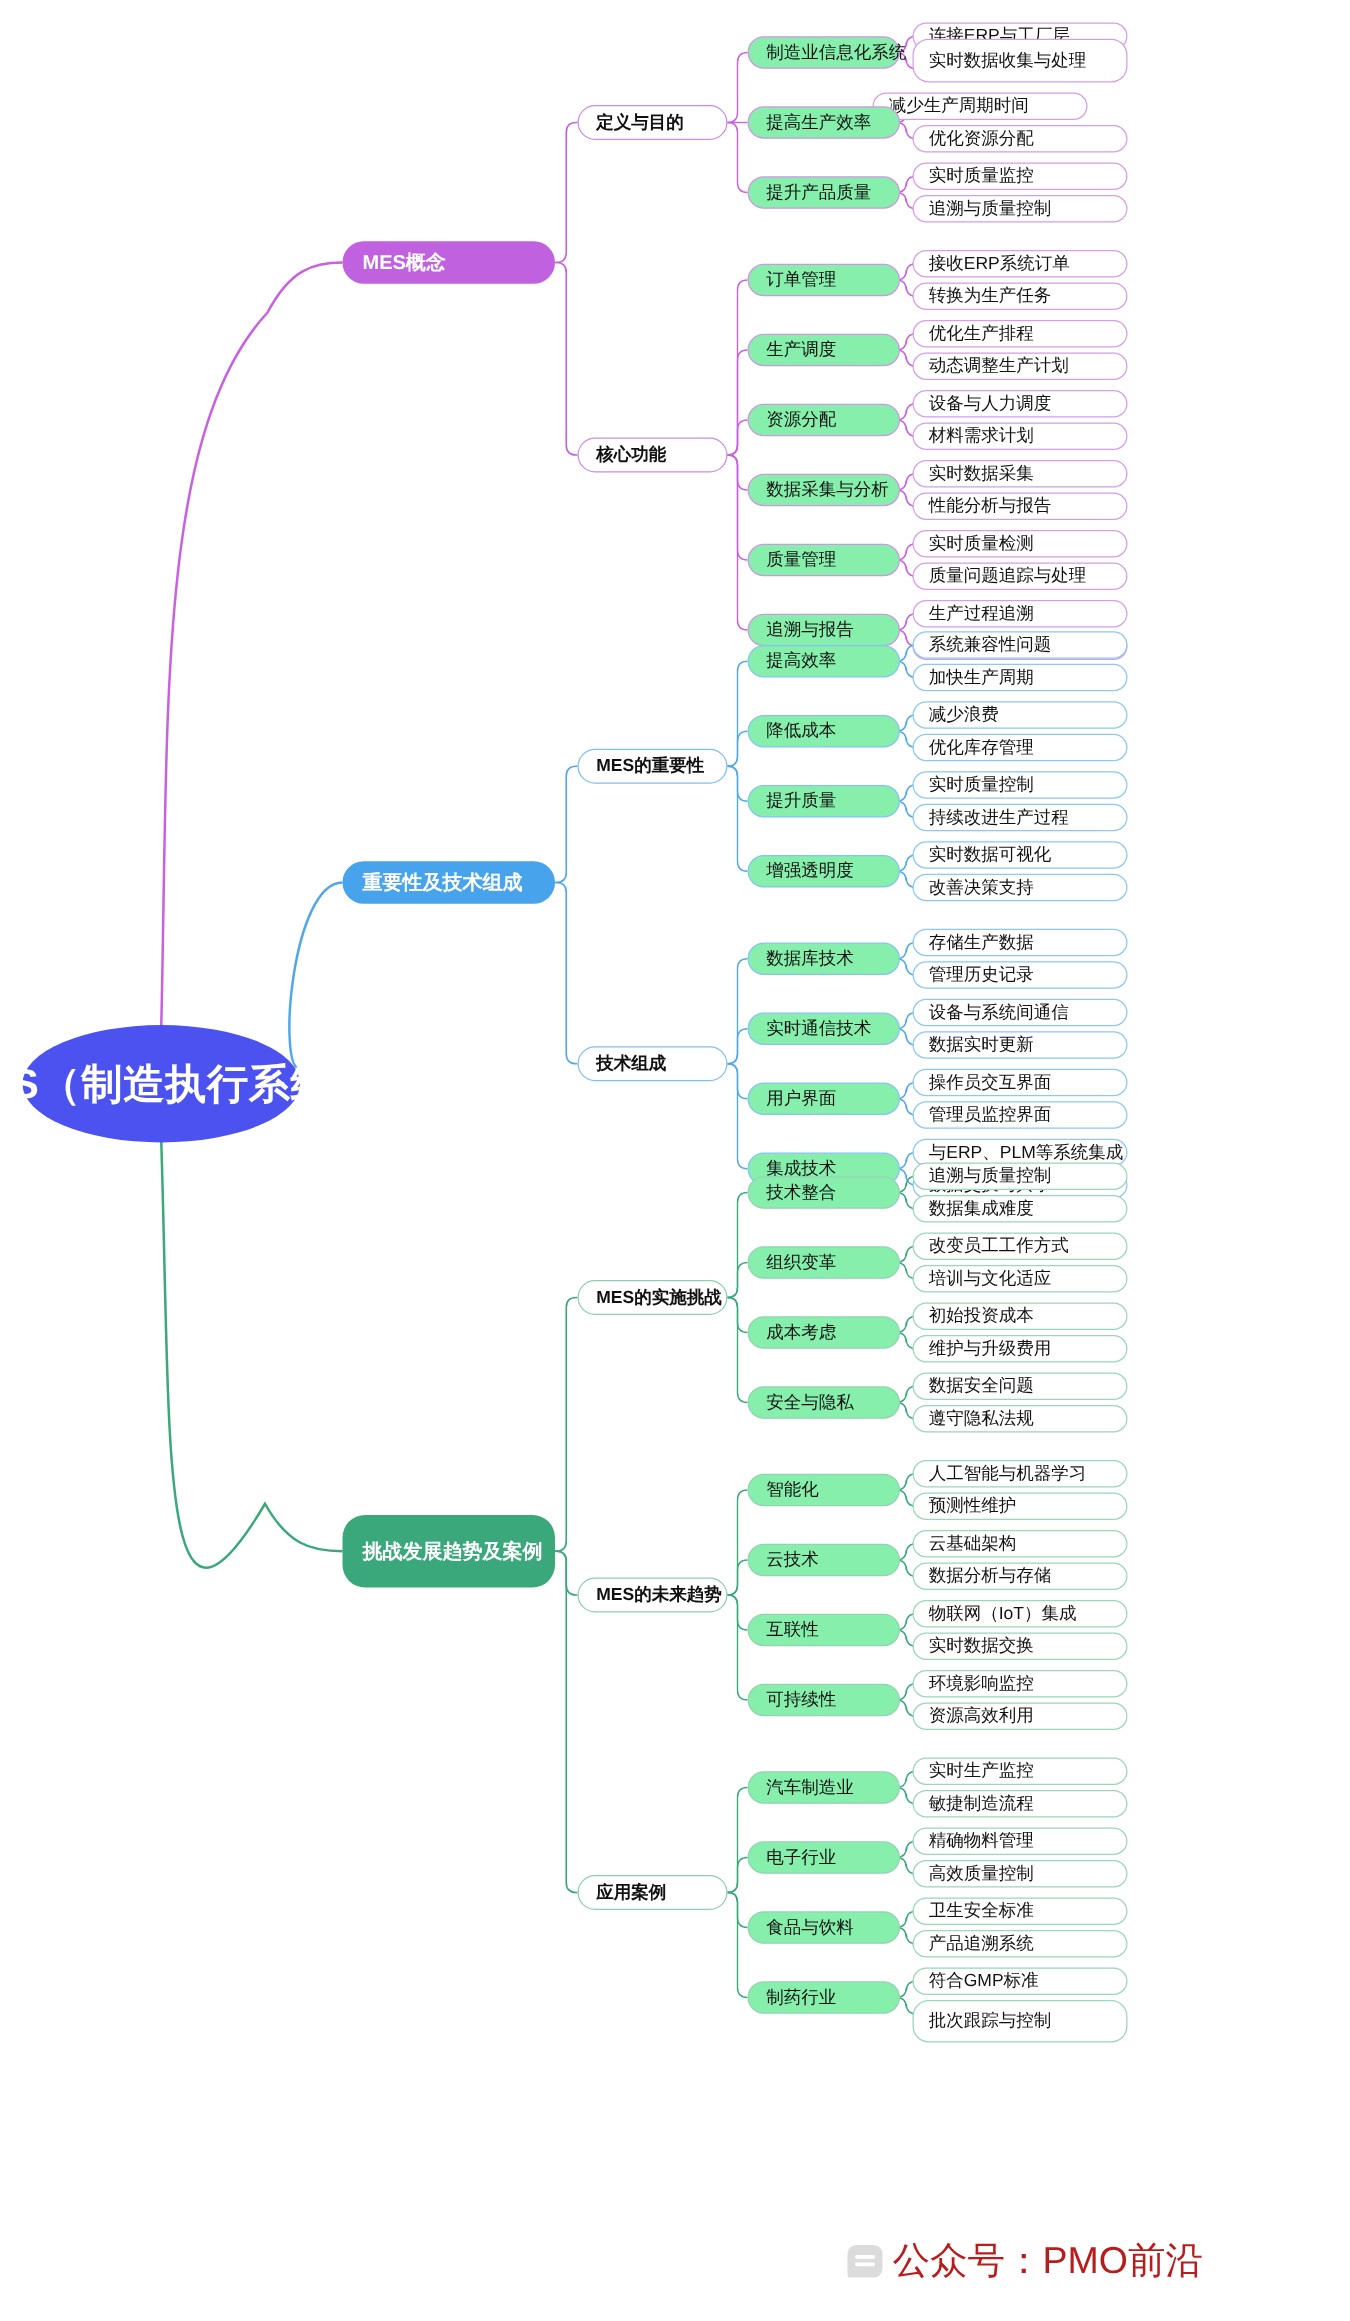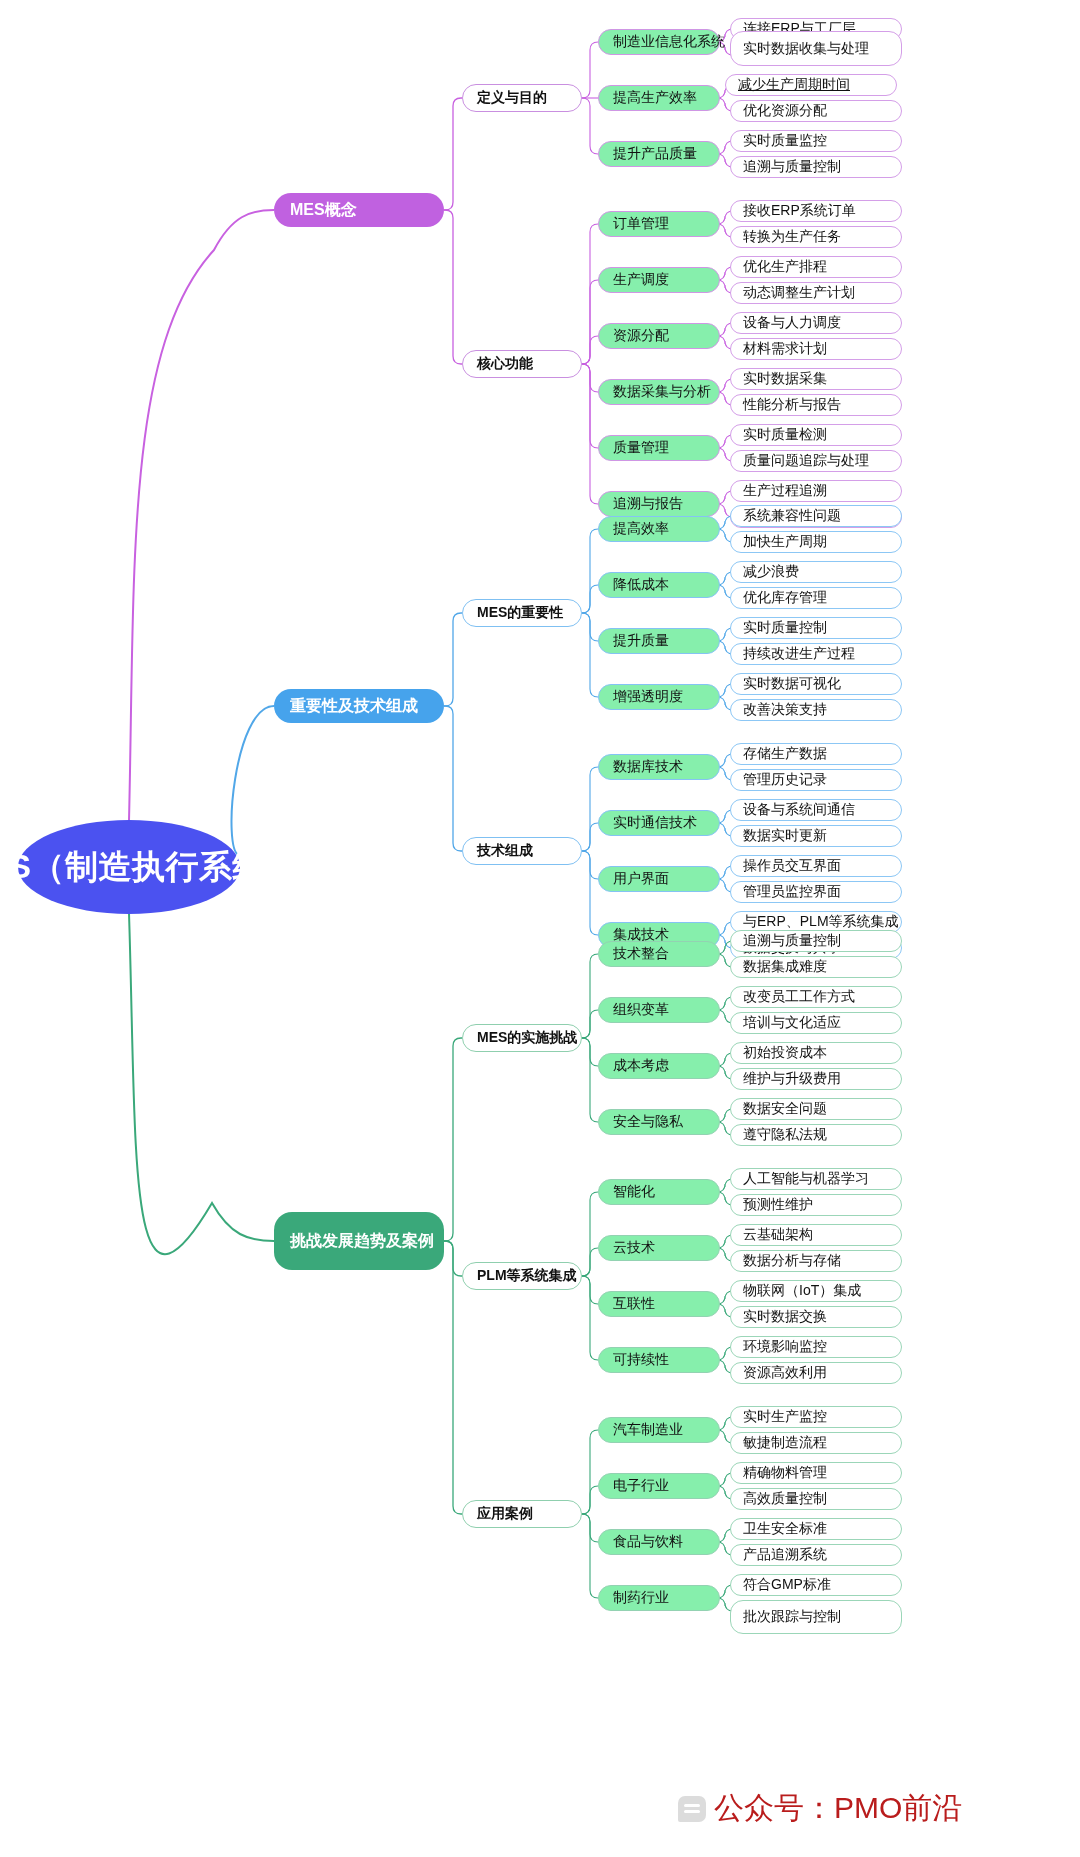--- a/index.html
+++ b/index.html
@@ -144,21 +144,21 @@
       <path d="M444,1241 L445,1241 Q453,1241 453,1233 L453,1046 Q453,1038 461,1038 L462,1038" fill="none" stroke="#3aa87a" stroke-width="1.3"></path>
       <path d="M444,1241 L445,1241 Q453,1241 453,1249 L453,1268 Q453,1276 461,1276 L462,1276" fill="none" stroke="#3aa87a" stroke-width="1.3"></path>
       <path d="M444,1241 L445,1241 Q453,1241 453,1249 L453,1506 Q453,1514 461,1514 L462,1514" fill="none" stroke="#3aa87a" stroke-width="1.3"></path>
       <path d="M129,913 C137,1167 127,1347 212,1203 C230,1235 248,1241 274,1241" fill="none" stroke="#3aa87a" stroke-width="2"></path>
     </svg>
   <div id="nodes">
       <div class="node root" style="left: 18px; top: 820px; width: 222px; height: 94px;">MES（制造执行系统）</div>
       <div class="node l4 purple" style="left: 730px; top: 18px; width: 172px; height: 22px;">连接ERP与工厂层</div>
       <div class="node l4 purple" style="left: 730px; top: 31px; width: 172px; height: 35px;">实时数据收集与处理</div>
       <div class="node l3 purple" style="left: 598px; top: 29px; width: 122px; height: 26px;">制造业信息化系统</div>
-      <div class="node l4 purple" style="left: 725px; top: 74px; width: 172px; height: 22px; text-decoration: underline;">减少生产周期时间</div>
+      <div class="node l4 purple" style="left: 698px; top: 74px; width: 172px; height: 22px;">减少生产周期时间</div>
       <div class="node l4 purple" style="left: 730px; top: 100px; width: 172px; height: 22px;">优化资源分配</div>
       <div class="node l3 purple" style="left: 598px; top: 85px; width: 122px; height: 26px;">提高生产效率</div>
       <div class="node l4 purple" style="left: 730px; top: 130px; width: 172px; height: 22px;">实时质量监控</div>
       <div class="node l4 purple" style="left: 730px; top: 156px; width: 172px; height: 22px;">追溯与质量控制</div>
       <div class="node l3 purple" style="left: 598px; top: 141px; width: 122px; height: 26px;">提升产品质量</div>
       <div class="node l2 purple" style="left: 462px; top: 84px; width: 120px; height: 28px;">定义与目的</div>
       <div class="node l4 purple" style="left: 730px; top: 200px; width: 172px; height: 22px;">接收ERP系统订单</div>
       <div class="node l4 purple" style="left: 730px; top: 226px; width: 172px; height: 22px;">转换为生产任务</div>
       <div class="node l3 purple" style="left: 598px; top: 211px; width: 122px; height: 26px;">订单管理</div>
       <div class="node l4 purple" style="left: 730px; top: 256px; width: 172px; height: 22px;">优化生产排程</div>
@@ -223,21 +223,21 @@
       <div class="node l3 green" style="left: 598px; top: 1179px; width: 122px; height: 26px;">智能化</div>
       <div class="node l4 green" style="left: 730px; top: 1224px; width: 172px; height: 22px;">云基础架构</div>
       <div class="node l4 green" style="left: 730px; top: 1250px; width: 172px; height: 22px;">数据分析与存储</div>
       <div class="node l3 green" style="left: 598px; top: 1235px; width: 122px; height: 26px;">云技术</div>
       <div class="node l4 green" style="left: 730px; top: 1280px; width: 172px; height: 22px;">物联网（IoT）集成</div>
       <div class="node l4 green" style="left: 730px; top: 1306px; width: 172px; height: 22px;">实时数据交换</div>
       <div class="node l3 green" style="left: 598px; top: 1291px; width: 122px; height: 26px;">互联性</div>
       <div class="node l4 green" style="left: 730px; top: 1336px; width: 172px; height: 22px;">环境影响监控</div>
       <div class="node l4 green" style="left: 730px; top: 1362px; width: 172px; height: 22px;">资源高效利用</div>
       <div class="node l3 green" style="left: 598px; top: 1347px; width: 122px; height: 26px;">可持续性</div>
-      <div class="node l2 green" style="left: 462px; top: 1262px; width: 120px; height: 28px;">PLM等系统集成</div>
+      <div class="node l2 green" style="left: 462px; top: 1262px; width: 120px; height: 28px;">MES的未来趋势</div>
       <div class="node l4 green" style="left: 730px; top: 1406px; width: 172px; height: 22px;">实时生产监控</div>
       <div class="node l4 green" style="left: 730px; top: 1432px; width: 172px; height: 22px;">敏捷制造流程</div>
       <div class="node l3 green" style="left: 598px; top: 1417px; width: 122px; height: 26px;">汽车制造业</div>
       <div class="node l4 green" style="left: 730px; top: 1462px; width: 172px; height: 22px;">精确物料管理</div>
       <div class="node l4 green" style="left: 730px; top: 1488px; width: 172px; height: 22px;">高效质量控制</div>
       <div class="node l3 green" style="left: 598px; top: 1473px; width: 122px; height: 26px;">电子行业</div>
       <div class="node l4 green" style="left: 730px; top: 1518px; width: 172px; height: 22px;">卫生安全标准</div>
       <div class="node l4 green" style="left: 730px; top: 1544px; width: 172px; height: 22px;">产品追溯系统</div>
       <div class="node l3 green" style="left: 598px; top: 1529px; width: 122px; height: 26px;">食品与饮料</div>
       <div class="node l4 green" style="left: 730px; top: 1574px; width: 172px; height: 22px;">符合GMP标准</div>

